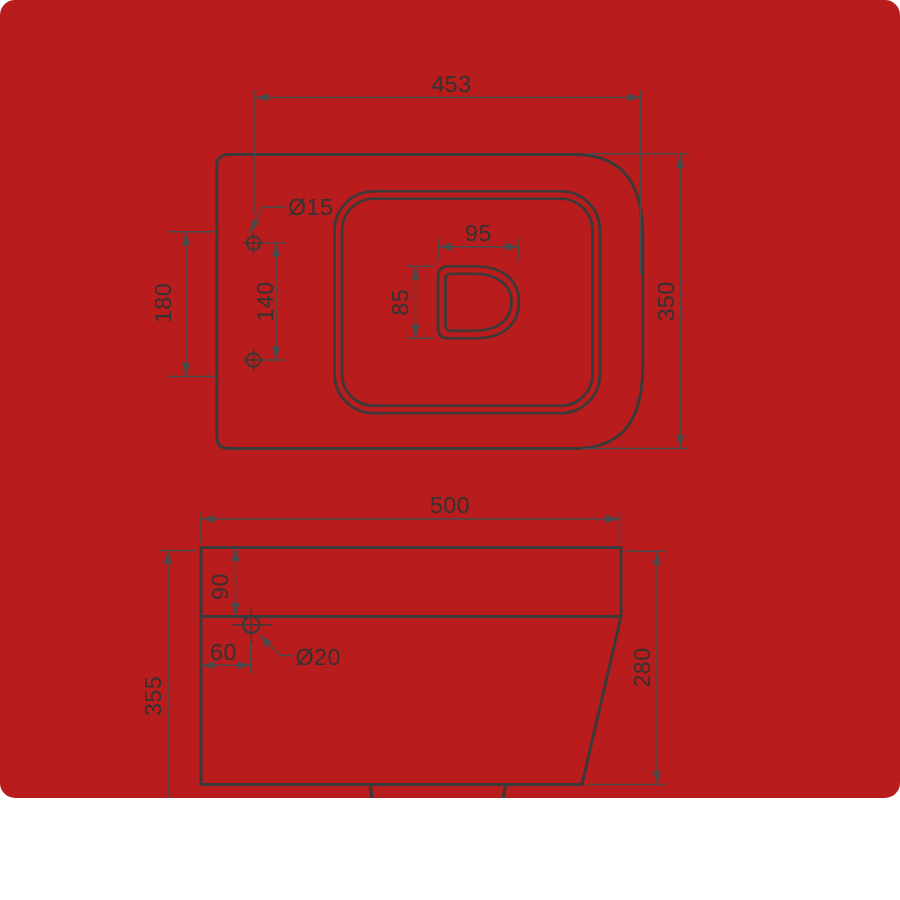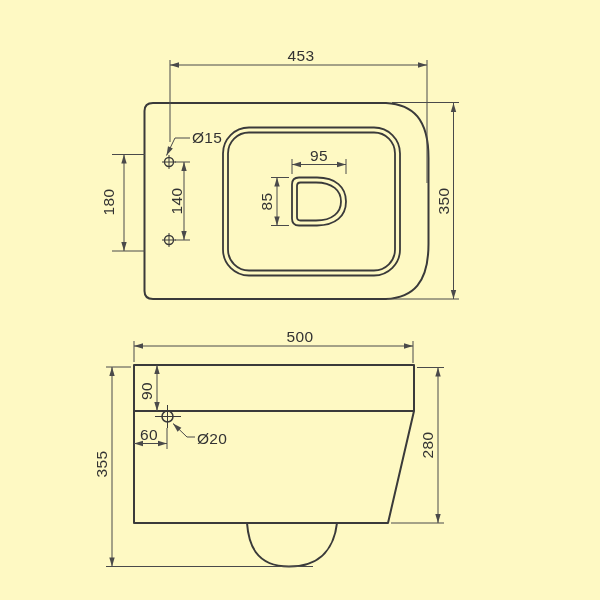--- a/index.html
+++ b/index.html
@@ -1,16 +1,16 @@
 <!DOCTYPE html>
 <html><head>
 <meta charset="utf-8">
 <style>
   html, body { margin: 0; padding: 0; background: #ffffff; }
-  .stage { position: relative; width: 600px; height: 600px; background: #fef9c3; }
+  .stage { position: relative; width: 600px; height: 532px; background: #b91c1c; border-radius: 10px; }
   .dim-text {
     font-family: "Liberation Sans", sans-serif;
     font-size: 15.5px;
     letter-spacing: 0.3px;
   }
   svg { display: block; }
 </style>
 </head>
 <body>
 

